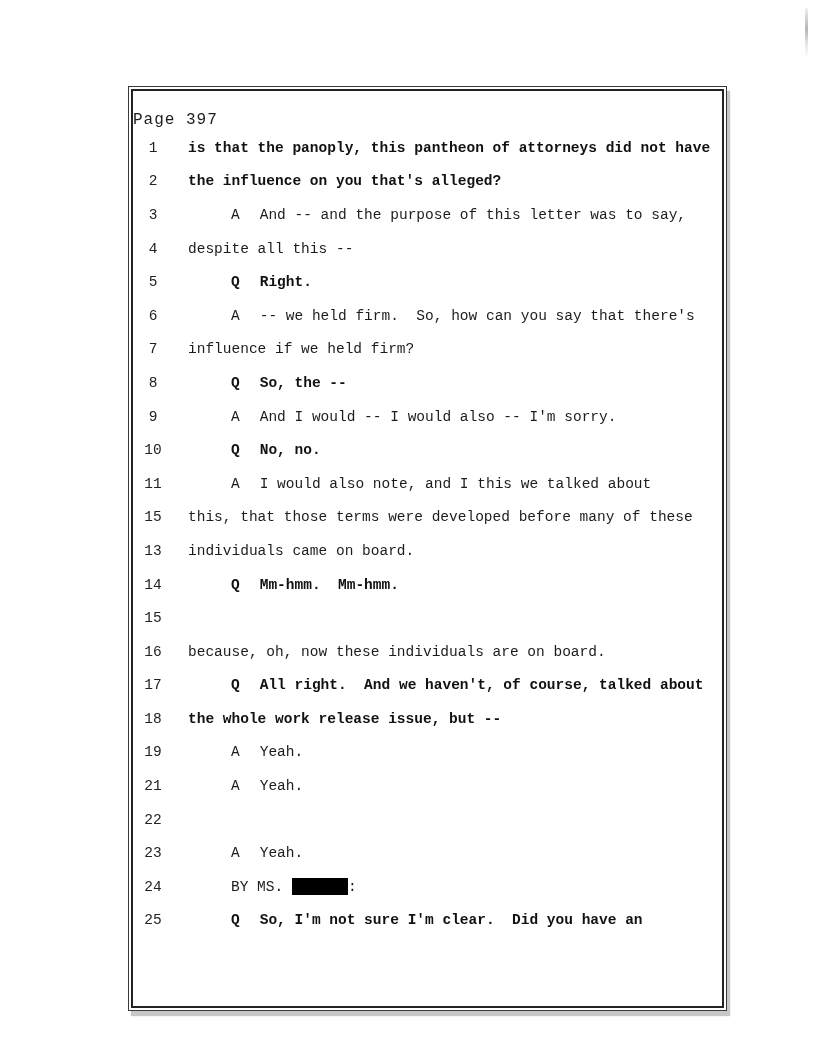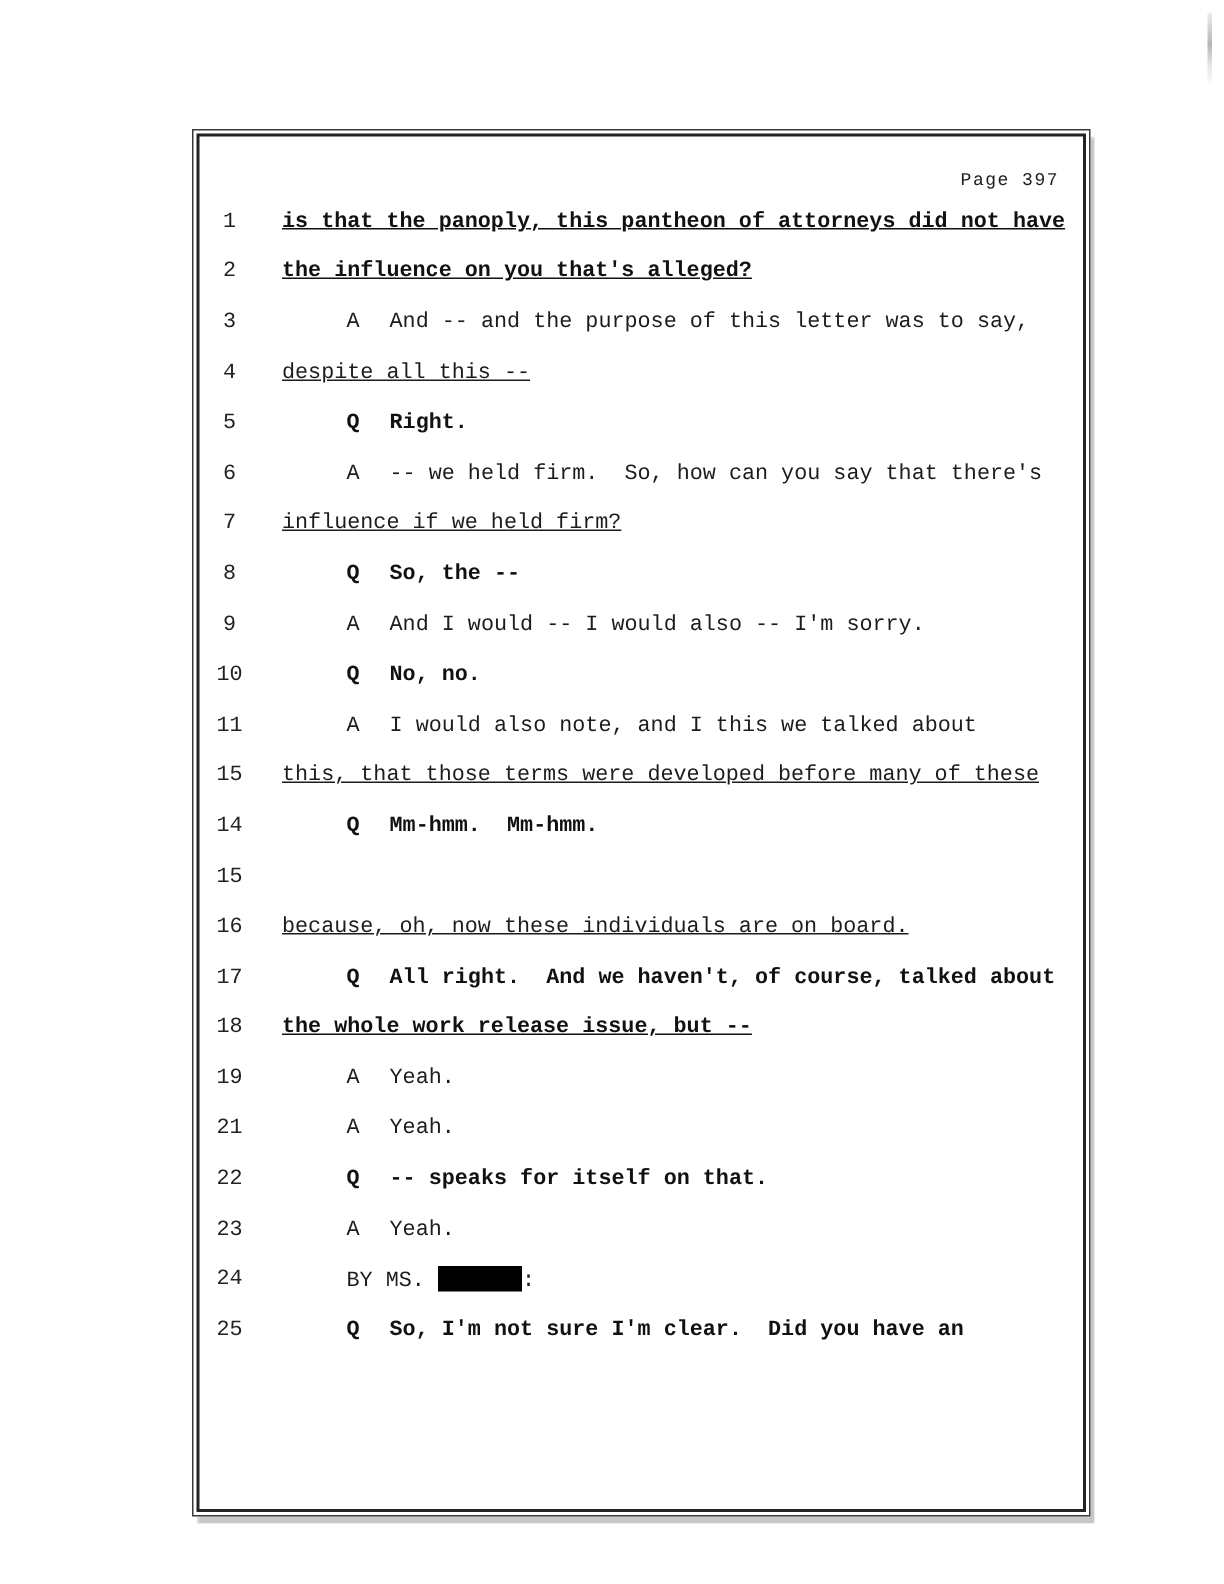--- a/index.html
+++ b/index.html
@@ -63,23 +63,23 @@
   .frame-inner {
     box-sizing: border-box;
     width: 100%;
     height: 100%;
     border: 2.5px solid #232323;
     background: #ffffff;
     overflow: hidden;
   }
 
   .page-header {
-    text-align: right;
+    text-align: left;
     padding: 18px 16px 0 0;
-    font-size: 12px;
+    font-size: 16px;
     line-height: 22px;
     letter-spacing: 1px;
     color: #1c1c1c;
     white-space: pre;
   }
 
   .lines {
     padding-left: 4px;
   }
   .line {
@@ -105,21 +105,20 @@
   }
   .speaker {
     display: inline-block;
     margin-left: 43px;
   }
   .body-qa {
     margin-left: 20px;
   }
   .body-flush {
     margin-left: 0;
-    text-decoration: underline;
   }
   .by-group {
     margin-left: 43px;
   }
   .redact {
     display: inline-block;
     width: 56px;
     height: 17px;
     background: #000000;
     vertical-align: -4px;
@@ -178,20 +177,24 @@
   </div>
         <div class="line">
     <span class="num">11</span>
     <span class="text"><span class="speaker">A</span><span class="body-qa">I would also note, and I this we talked about</span></span>
   </div>
         <div class="line">
     <span class="num">15</span>
     <span class="text"><span class="body-flush">this, that those terms were developed before many of these</span></span>
   </div>
         <div class="line">
+    <span class="num">13</span>
+    <span class="text"><span class="body-flush">individuals came on board.</span></span>
+  </div>
+        <div class="line">
     <span class="num">14</span>
     <span class="text bold"><span class="speaker">Q</span><span class="body-qa">Mm-hmm.  Mm-hmm.</span></span>
   </div>
         <div class="line">
     <span class="num">15</span>
   </div>
         <div class="line">
     <span class="num">16</span>
     <span class="text"><span class="body-flush">because, oh, now these individuals are on board.</span></span>
   </div>
@@ -206,21 +209,20 @@
         <div class="line">
     <span class="num">19</span>
     <span class="text"><span class="speaker">A</span><span class="body-qa">Yeah.</span></span>
   </div>
         <div class="line">
     <span class="num">21</span>
     <span class="text"><span class="speaker">A</span><span class="body-qa">Yeah.</span></span>
   </div>
         <div class="line">
     <span class="num">22</span>
-    <span class="text bold"><span class="speaker">Q</span><span class="body-qa">-- speaks for itself on that.</span></span>
   </div>
         <div class="line">
     <span class="num">23</span>
     <span class="text"><span class="speaker">A</span><span class="body-qa">Yeah.</span></span>
   </div>
         <div class="line">
     <span class="num">24</span>
     <span class="text"><span class="by-group"><span>BY MS. </span><span class="redact"></span><span>:</span></span></span>
   </div>
         <div class="line">

